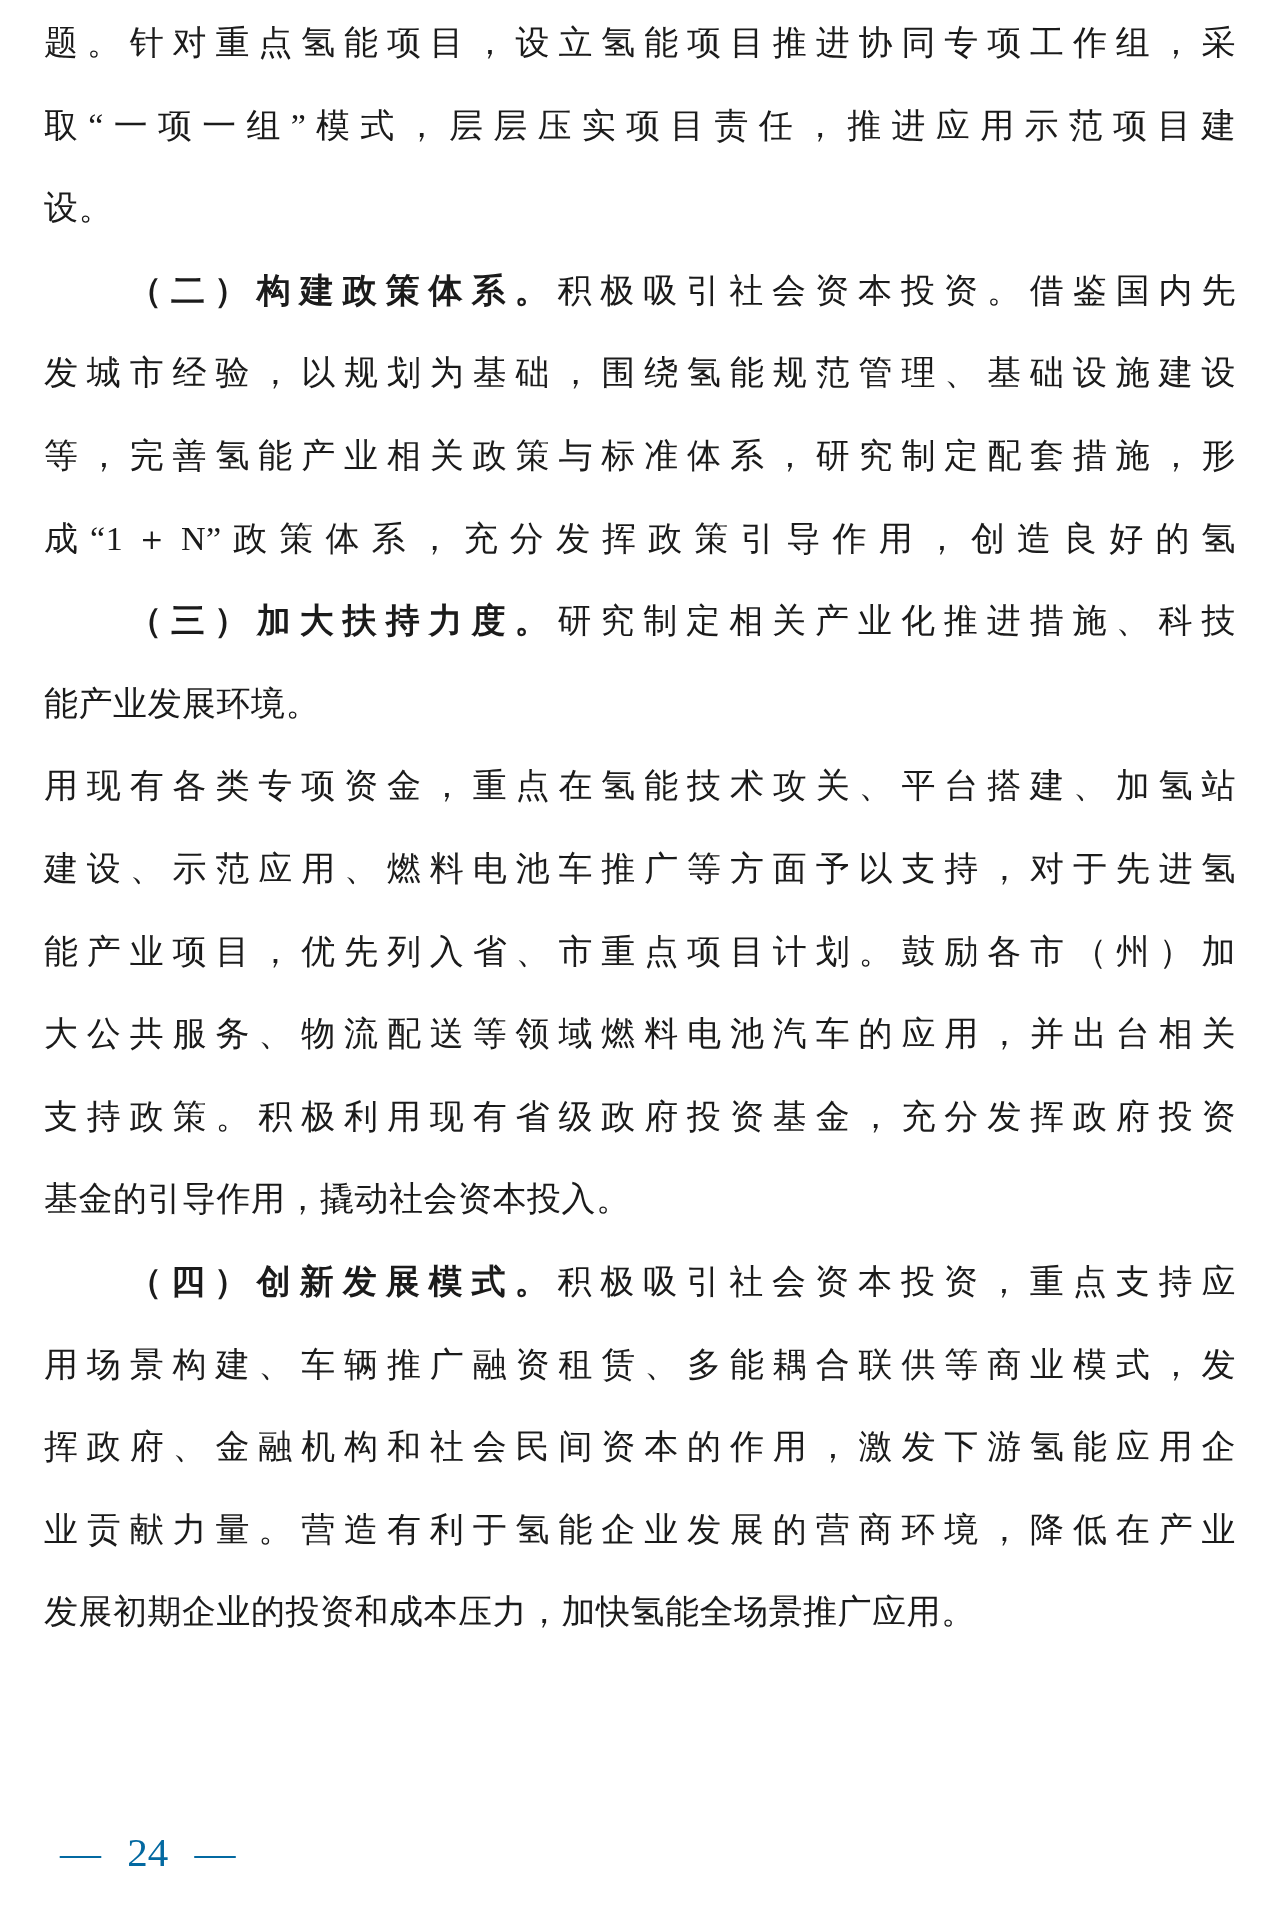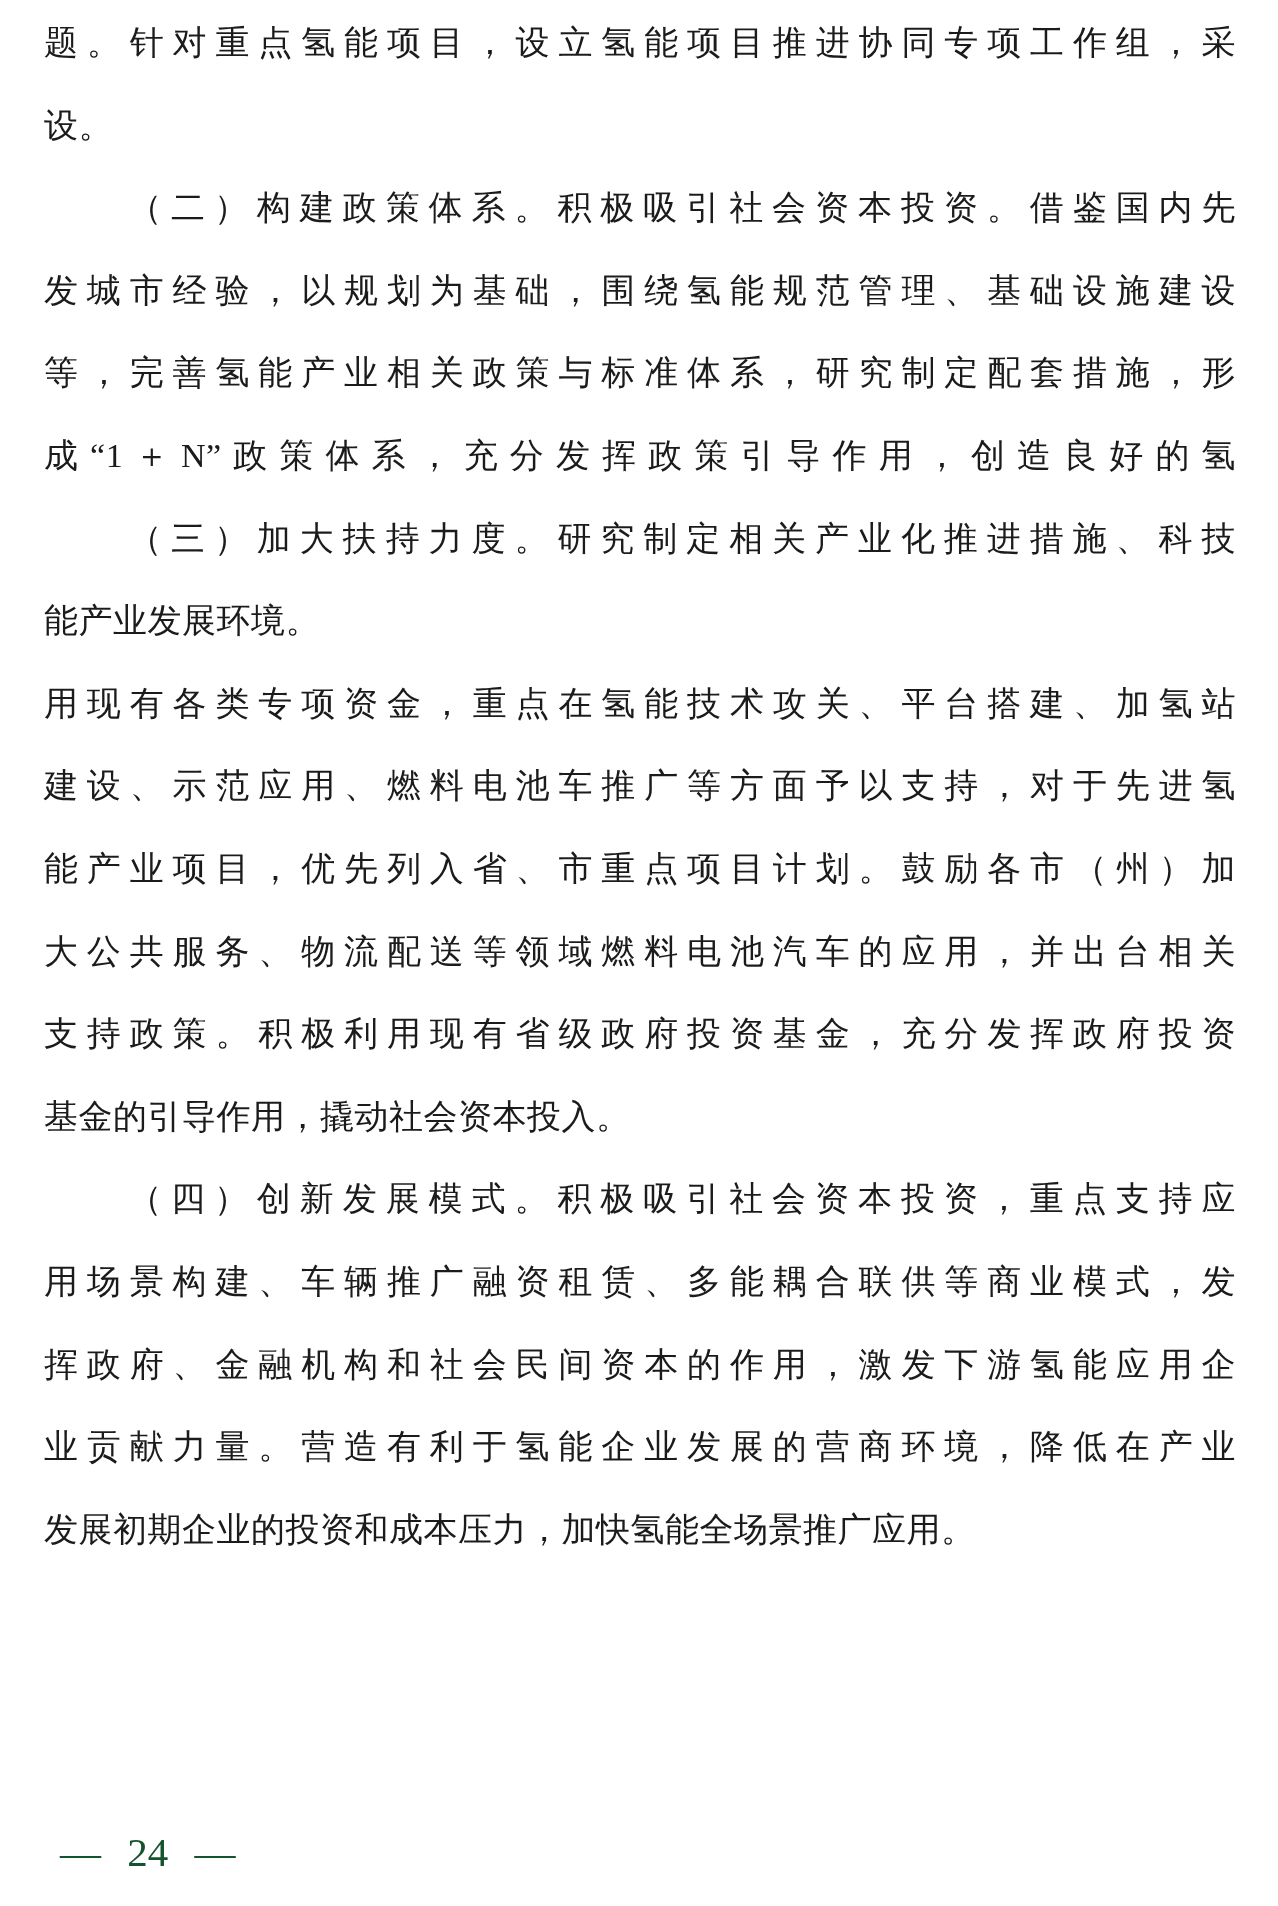--- a/index.html
+++ b/index.html
@@ -29,37 +29,38 @@
     letter-spacing: 0.5px;
   }
   .line.just {
     
     text-align-last: justify;
   }
   .line.indent {
     text-indent: 84px; 
   }
   .bold {
-    font-weight: normal;
+    font-weight: bold;
   }
   .footer {
     position: absolute;
     left: 60px;
     top: 1832px;
     font-size: 41px;
     line-height: 41px;
     word-spacing: 16px;
-    color: #14532d;
+    color: #0369a1;
   }
 </style>
 </head>
 <body>
 
 <div class="content">
     <div class="line just"><span>题。针对重点氢能项目，设立氢能项目推进协同专项工作组，采</span></div>
+    <div class="line just"><span>取“一项一组”模式，层层压实项目责任，推进应用示范项目建</span></div>
     <div class="line"><span>设。</span></div>
     <div class="line indent just"><span class="bold">（二）构建政策体系。</span><span>积极吸引社会资本投资。借鉴国内先</span></div>
     <div class="line just"><span>发城市经验，以规划为基础，围绕氢能规范管理、基础设施建设</span></div>
     <div class="line just"><span>等，完善氢能产业相关政策与标准体系，研究制定配套措施，形</span></div>
     <div class="line just"><span>成“1＋N”政策体系，充分发挥政策引导作用，创造良好的氢</span></div>
     <div class="line indent just"><span class="bold">（三）加大扶持力度。</span><span>研究制定相关产业化推进措施、科技</span></div>
     <div class="line"><span>能产业发展环境。</span></div>
     <div class="line just"><span>用现有各类专项资金，重点在氢能技术攻关、平台搭建、加氢站</span></div>
     <div class="line just"><span>建设、示范应用、燃料电池车推广等方面予以支持，对于先进氢</span></div>
     <div class="line just"><span>能产业项目，优先列入省、市重点项目计划。鼓励各市（州）加</span></div>

